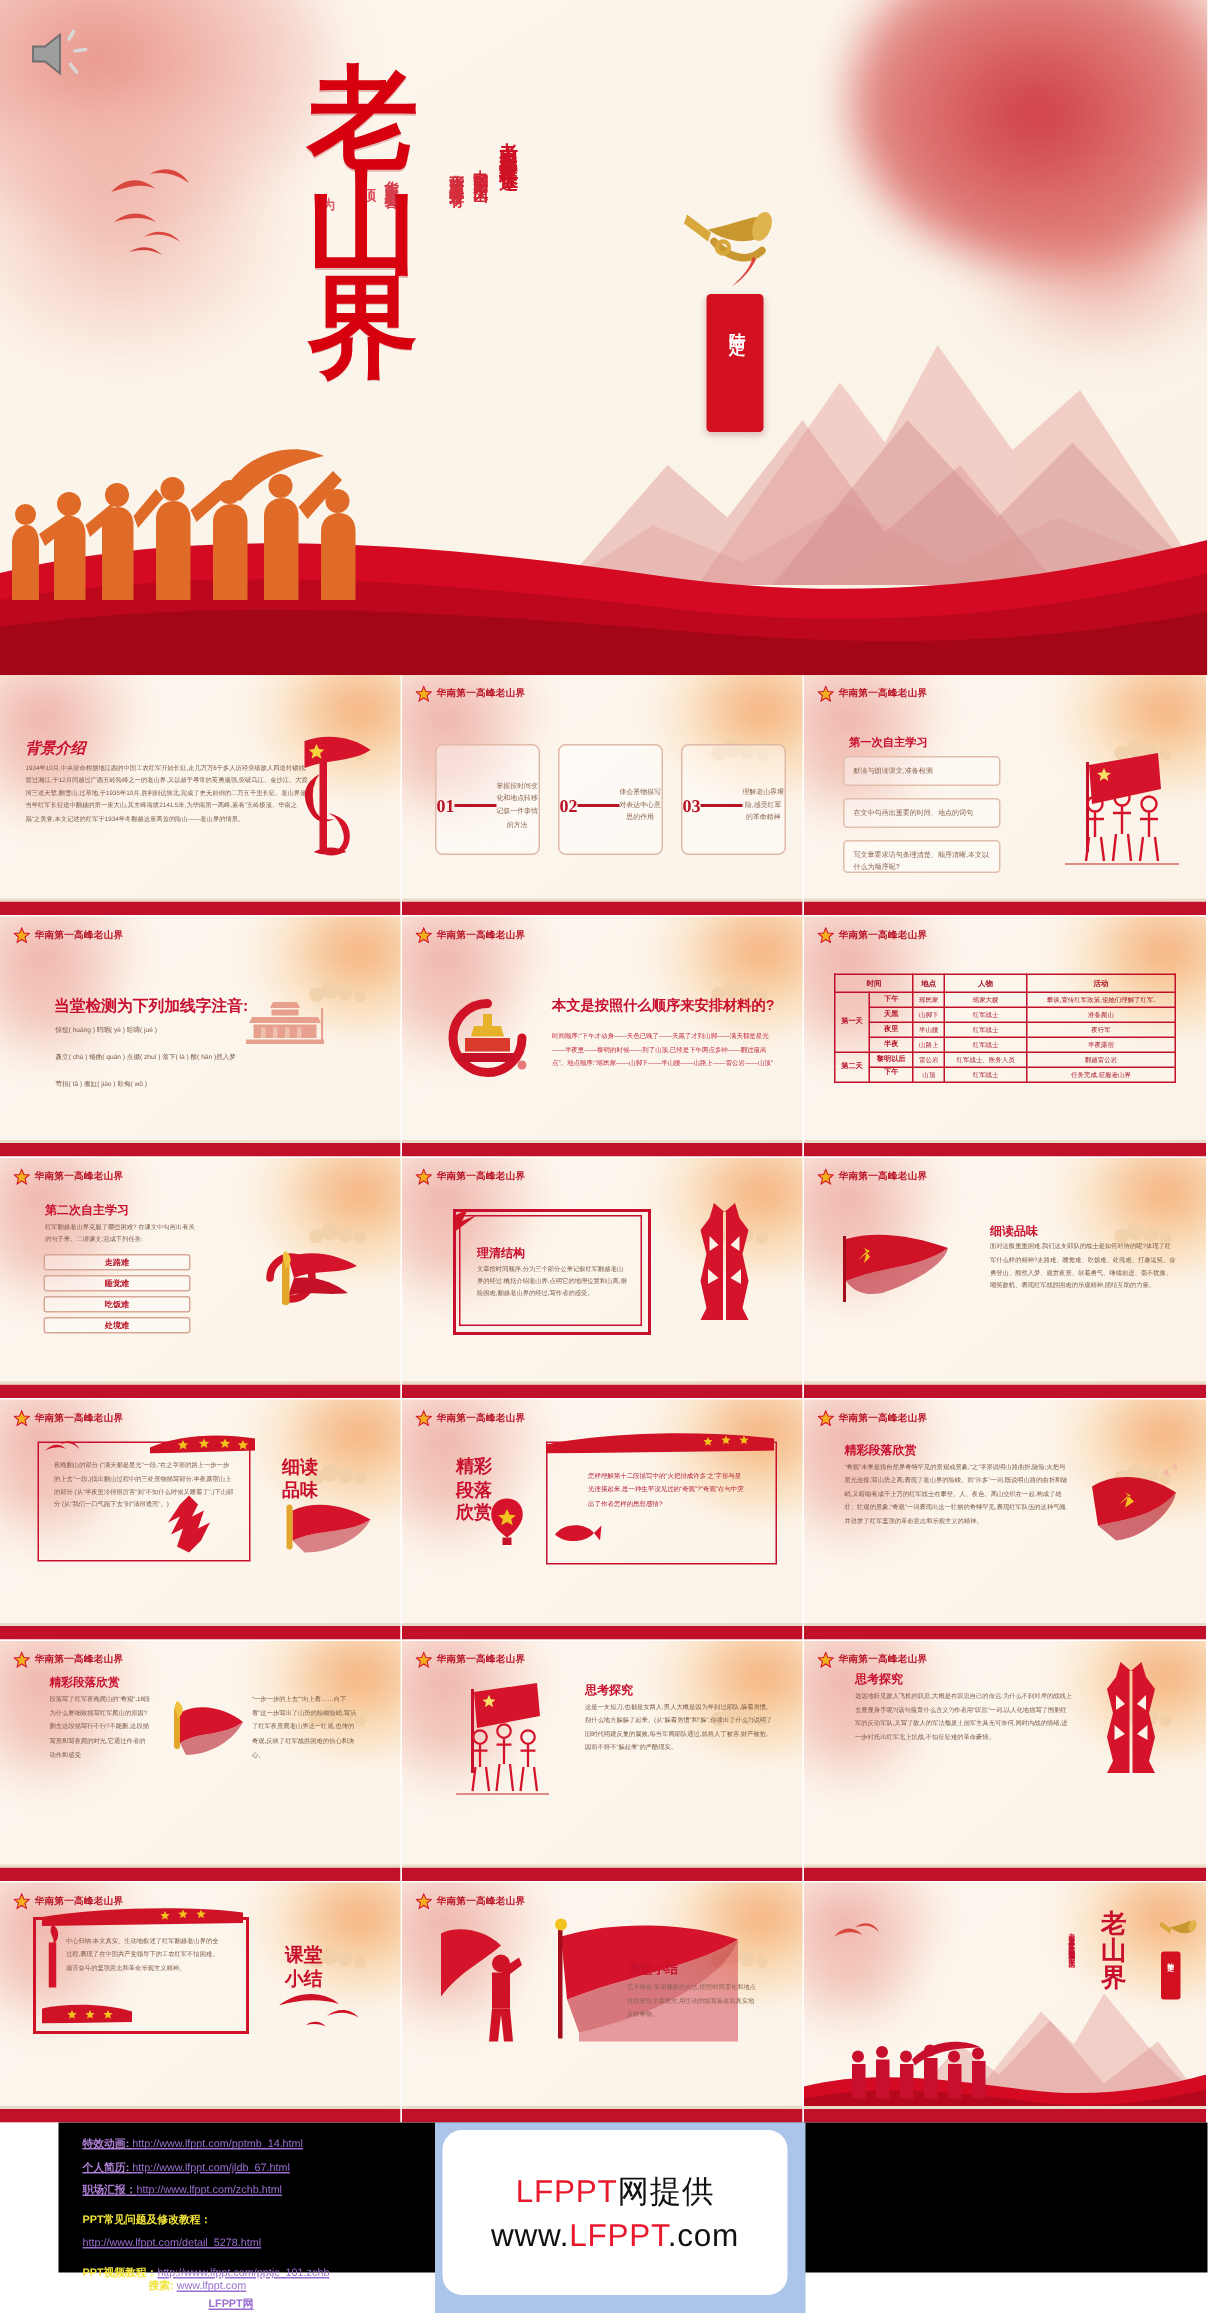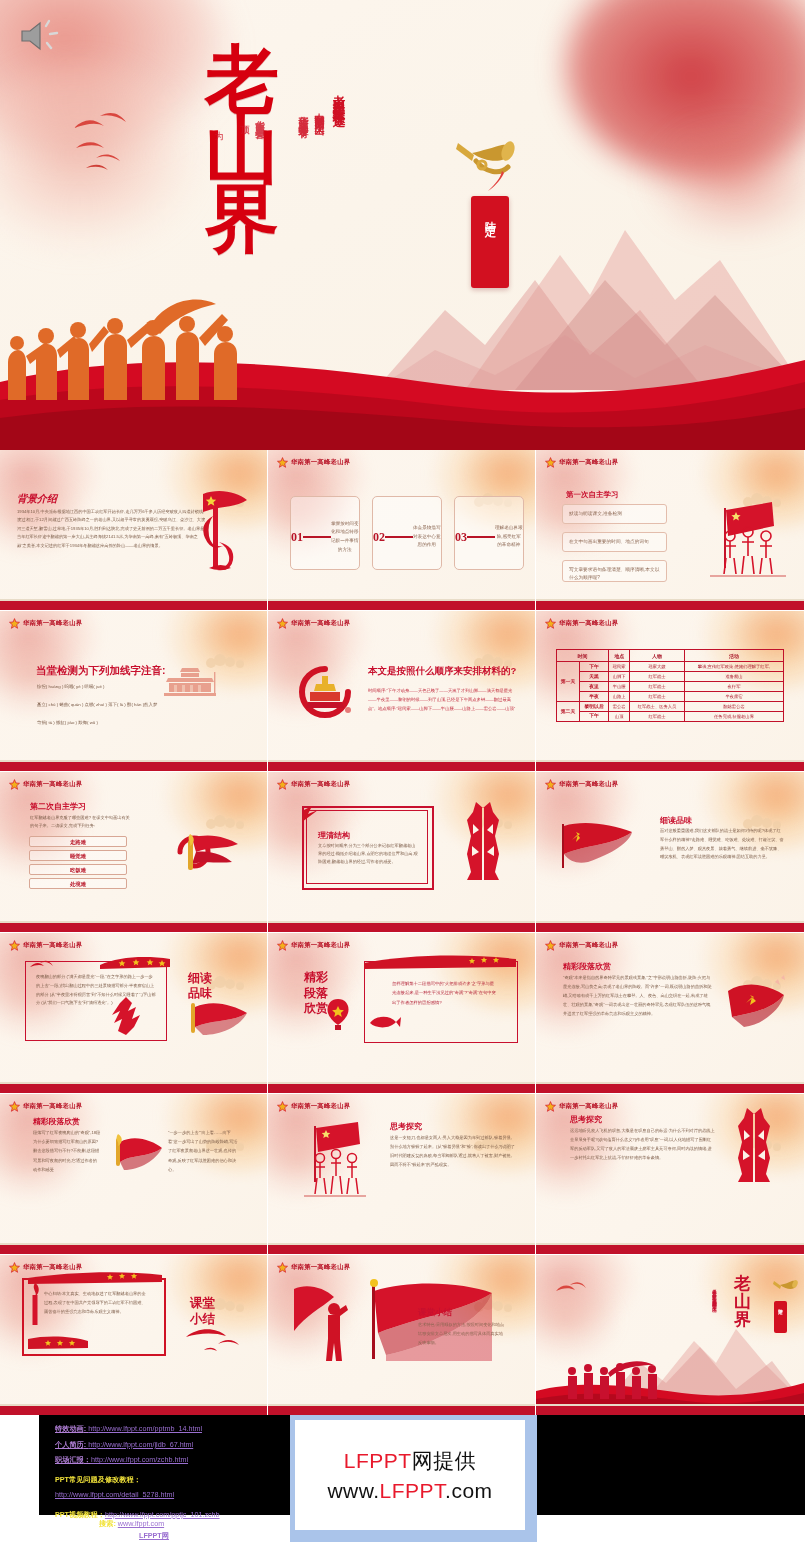--- a/index.html
+++ b/index.html
@@ -103,21 +103,21 @@
   .flinks .url{color:#9a6fd0;text-decoration:underline;}
   .flinks .lbl{color:#f2e33a;font-weight:700;}
   .flinks .blk{margin-top:4px;}
   .fsearch{position:absolute;left:60px;top:104px;font-size:7.2px;white-space:nowrap;}
   .fsearch .s-lbl{color:#f2e33a;font-weight:700;}
   .fsearch .s-url{color:#9a6fd0;text-decoration:underline;}
   .fbrand{position:absolute;left:100px;top:116px;color:#9a6fd0;text-decoration:underline;font-weight:700;font-size:7.2px;}
 
   .fbox{position:absolute;left:290px;top:1415px;width:247px;height:127px;background:#aac4ea;}
   .fbox-inner{position:absolute;left:5px;top:5px;width:230px;height:110px;background:#fff;
-      display:flex;flex-direction:column;align-items:center;justify-content:center;gap:4px;}
+      display:flex;flex-direction:column;align-items:center;justify-content:center;gap:4px;border-radius:13px;}
   .fbox-l1{font-size:21px;color:#111;letter-spacing:.5px;}
   .fbox-l2{font-size:21px;color:#111;letter-spacing:.5px;}
   .rd{color:#e8192c;}
 </style>
 </head>
 <body>
 
 <div class="page">
 
   <div class="hero">

